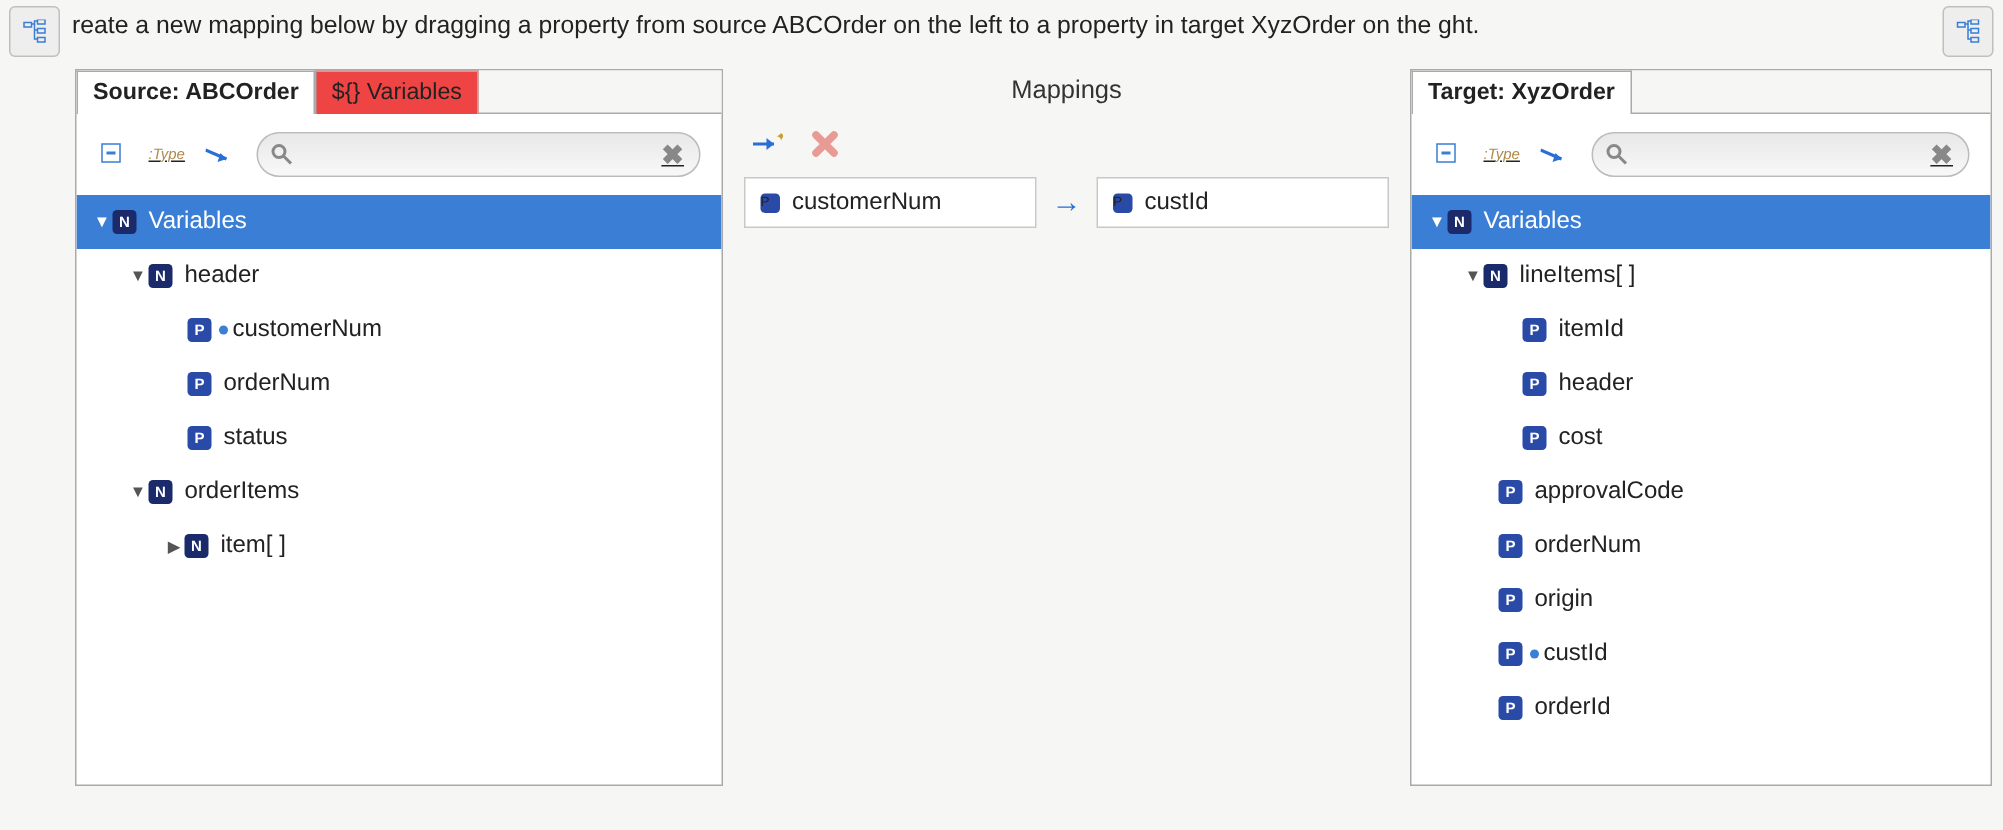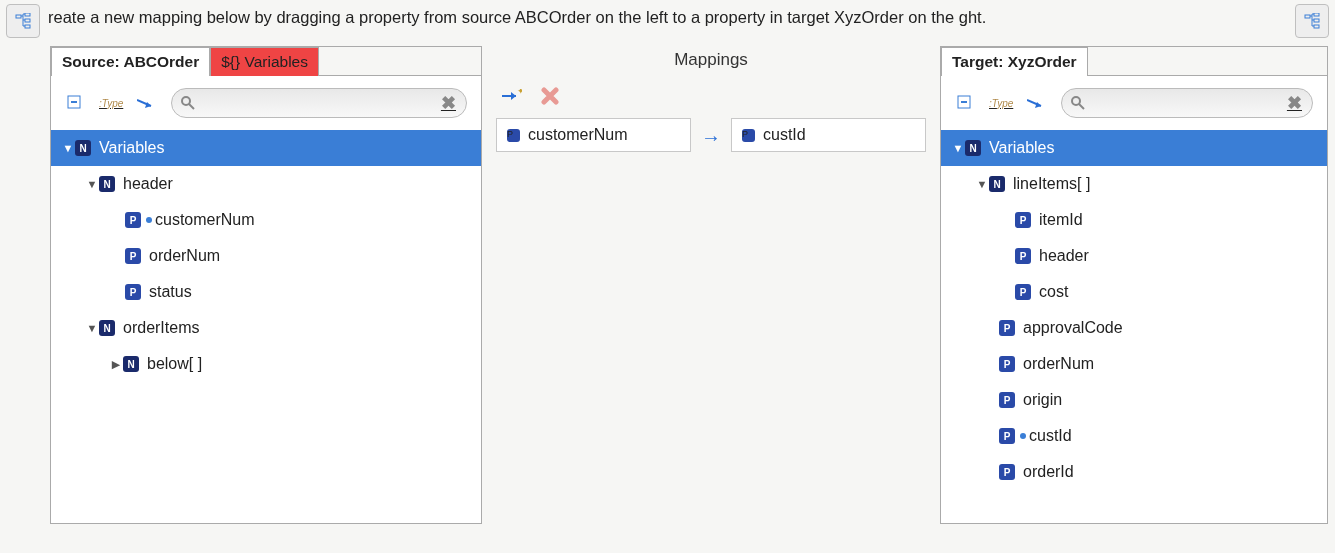--- a/index.html
+++ b/index.html
@@ -280,21 +280,21 @@
       <div class="row">
         <span class="spacer" style="width:34px"></span>
         <span class="caret">▼</span>
         <span class="ic ic-n">N</span>
         <span>orderItems</span>
       </div>
       <div class="row">
         <span class="spacer" style="width:58px"></span>
         <span class="caret">▶</span>
         <span class="ic ic-n">N</span>
-        <span>below[ ]</span>
+        <span>item[ ]</span>
       </div>
     </div>
   </div>
 
   <div class="panel center">
     <div class="center-title">Mappings</div>
     <div class="center-toolbar">
       <div class="tb-btn">
         <svg width="22" height="14">
           <line x1="0" y1="7" x2="14" y2="7" stroke="#2a6fd6" stroke-width="2"></line>

